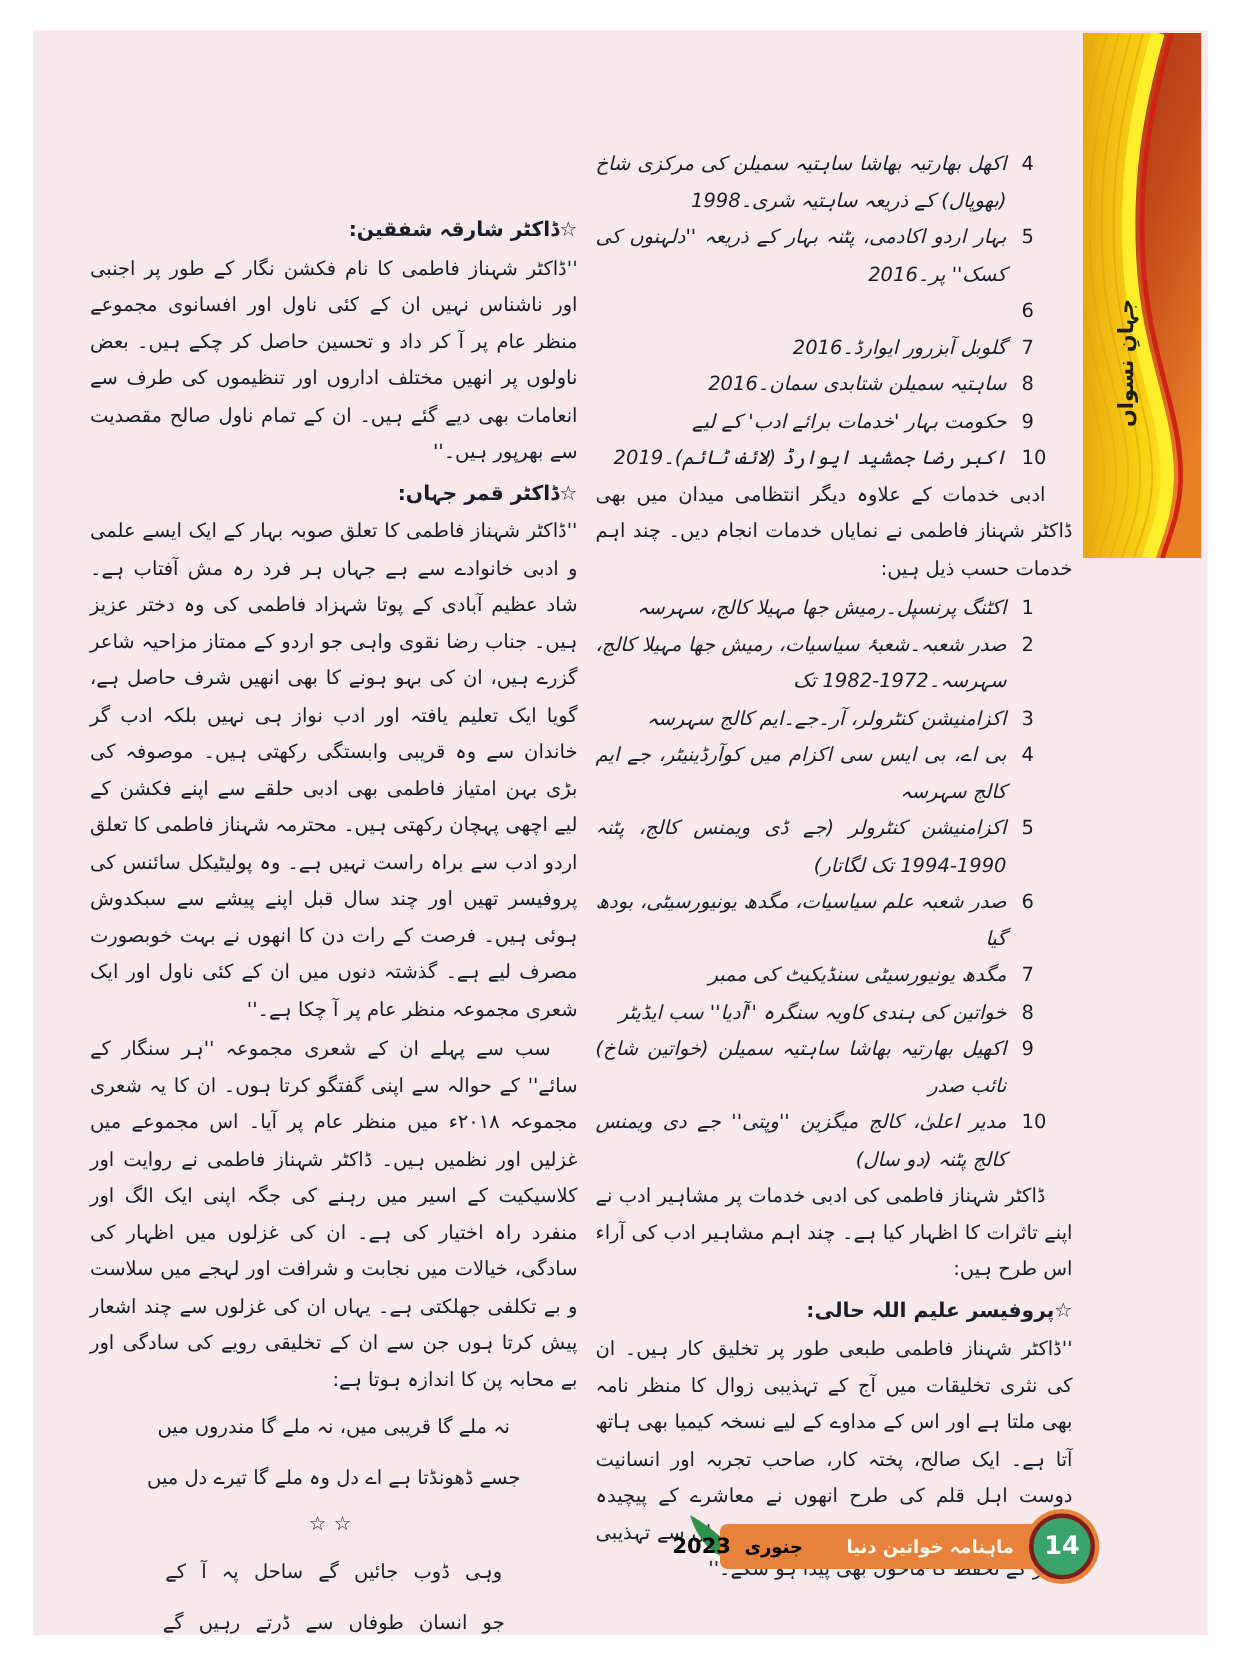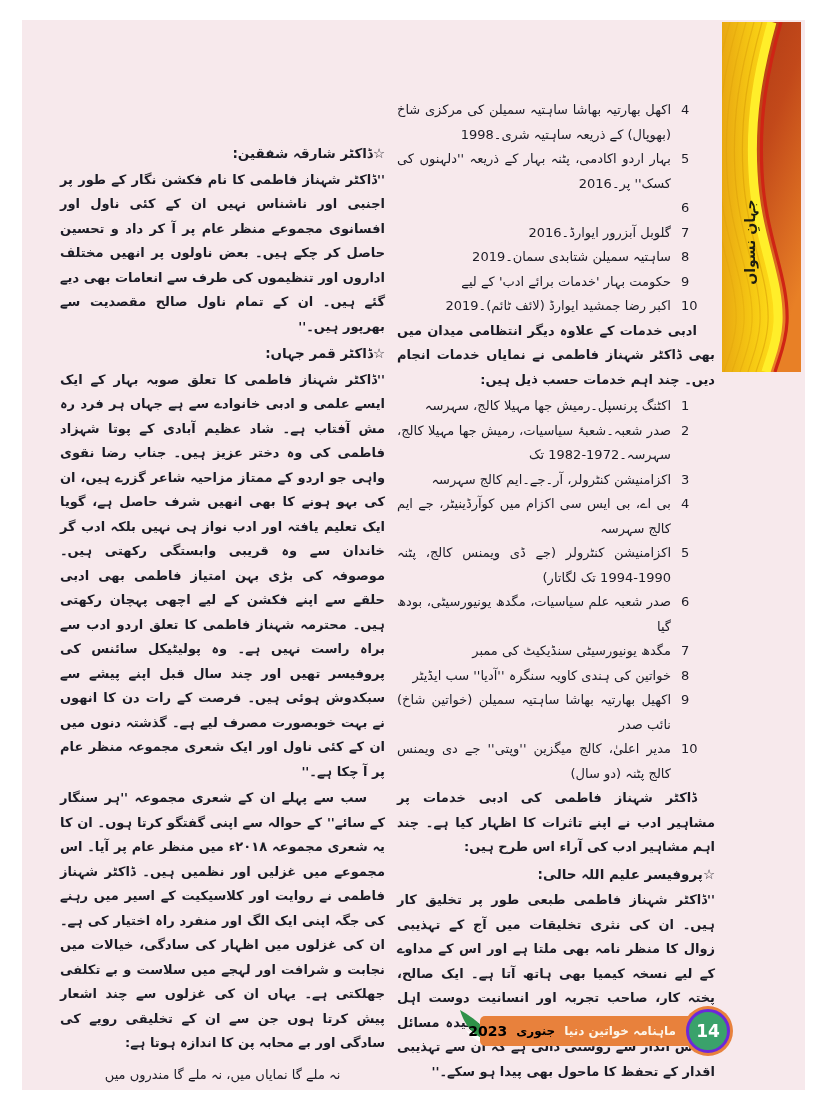--- a/index.html
+++ b/index.html
@@ -9,51 +9,51 @@
   }
   .page{
     position:absolute;left:22px;top:20px;width:783px;height:1070px;
     background:#f7e9ec;overflow:hidden;
   }
   .urdu{direction:rtl;unicode-bidi:embed;color:#1c1c26;}
   
   .col{position:absolute;font-size:13px;line-height:24.5px;}
   .col-right{left:375px;top:78px;width:318px;}
   .col-left{left:38px;top:95px;width:325px;margin-top:24px;}
-  .para{text-align:justify;margin:0 0 2px 0;font-weight:bold;}
+  .para{text-align:justify;margin:0 0 2px 0;}
   .para.indent{text-indent:18px;}
   .heading{font-weight:bold;margin:2px 0;font-size:13.5px;}
   
   .li{display:flex;direction:rtl;margin:0;}
   .li .num{flex:0 0 34px;text-align:left;padding-left:10px;color:#1c1c26;}
-  .li .litext{flex:1;text-align:justify;}
+  .li .litext{flex:1;text-align:justify;font-style:italic;}
   
   .verse{text-align:center;line-height:30px;margin:4px 0;}
   .verse.wide{word-spacing:6px;}
   .sep{text-align:center;letter-spacing:5px;margin:4px 0;color:#1c1c26;}
   
   .sidebar-art{position:absolute;left:700px;top:2px;width:79px;height:350px;}
   .vertical-title{
     position:absolute;left:666px;top:210px;width:132px;height:24px;
     transform:rotate(-90deg);transform-origin:center;
     font-size:14px;font-weight:bold;text-align:center;color:#1d1d10;
   }
   
   .footer-bar{
     position:absolute;left:458px;top:996px;width:240px;height:30px;
     background:#e8813c;border-radius:5px 15px 15px 5px;
     display:flex;direction:rtl;align-items:center;gap:9px;
     padding:0 44px 0 10px;box-sizing:border-box;font-size:12px;
   }
-  .footer-magazine{color:#fdf6ea;font-weight:bold;white-space:nowrap;}
+  .footer-magazine{color:#fdf6ea;font-weight:bold;white-space:nowrap;margin-left:20px;}
   .footer-month{color:#000000;font-weight:bold;white-space:nowrap;}
   .footer-year{color:#000000;font-weight:bold;font-size:14px;white-space:nowrap;direction:ltr;}
   .footer-circle{
     position:absolute;left:664px;top:989px;width:44px;height:44px;border-radius:50%;
-    background:#3aa26b;border:3px solid #6d28d9;box-sizing:border-box;
+    background:#3aa26b;border:3px solid #7f1d1d;box-sizing:border-box;
     box-shadow:0 0 0 3px #e8813c;
     display:flex;align-items:center;justify-content:center;
     color:#ffffff;font-weight:bold;font-size:17px;
   }
   .footer-leaf{position:absolute;left:436px;top:988px;width:36px;height:40px;}
 </style>
 </head>
 <body>
 
 <div class="page">
@@ -97,21 +97,21 @@
     </div>
     <div class="li">
       <span class="num">6</span>
     </div>
     <div class="li">
       <span class="num">7</span>
       <span class="litext">گلوبل آبزرور ایوارڈ۔2016</span>
     </div>
     <div class="li">
       <span class="num">8</span>
-      <span class="litext">ساہتیہ سمیلن شتابدی سمان۔2019</span>
+      <span class="litext">ساہتیہ سمیلن شتابدی سمان۔2016</span>
     </div>
     <div class="li">
       <span class="num">9</span>
       <span class="litext">حکومت بہار 'خدمات برائے ادب' کے لیے</span>
     </div>
     <div class="li">
       <span class="num">10</span>
       <span class="litext">اکبر رضا جمشید ایوارڈ (لائف ٹائم)۔2019</span>
     </div>
 
@@ -163,23 +163,25 @@
     <p class="para">''ڈاکٹر شہناز فاطمی طبعی طور پر تخلیق کار ہیں۔ ان کی نثری تخلیقات میں آج کے تہذیبی زوال کا منظر نامہ بھی ملتا ہے اور اس کے مداوے کے لیے نسخہ کیمیا بھی ہاتھ آتا ہے۔ ایک صالح، پختہ کار، صاحب تجربہ اور انسانیت دوست اہل قلم کی طرح انھوں نے معاشرے کے پیچیدہ مسائل پر اس انداز سے روشنی ڈالی ہے کہ ان سے تہذیبی اقدار کے تحفظ کا ماحول بھی پیدا ہو سکے۔''</p>
   </div>
 
   <div class="col col-left urdu">
     <div class="heading">☆ڈاکٹر شارقہ شفقین:</div>
     <p class="para">''ڈاکٹر شہناز فاطمی کا نام فکشن نگار کے طور پر اجنبی اور ناشناس نہیں ان کے کئی ناول اور افسانوی مجموعے منظر عام پر آ کر داد و تحسین حاصل کر چکے ہیں۔ بعض ناولوں پر انھیں مختلف اداروں اور تنظیموں کی طرف سے انعامات بھی دیے گئے ہیں۔ ان کے تمام ناول صالح مقصدیت سے بھرپور ہیں۔''</p>
     <div class="heading">☆ڈاکٹر قمر جہاں:</div>
     <p class="para">''ڈاکٹر شہناز فاطمی کا تعلق صوبہ بہار کے ایک ایسے علمی و ادبی خانوادے سے ہے جہاں ہر فرد رہ مش آفتاب ہے۔ شاد عظیم آبادی کے پوتا شہزاد فاطمی کی وہ دختر عزیز ہیں۔ جناب رضا نقوی واہی جو اردو کے ممتاز مزاحیہ شاعر گزرے ہیں، ان کی بہو ہونے کا بھی انھیں شرف حاصل ہے، گویا ایک تعلیم یافتہ اور ادب نواز ہی نہیں بلکہ ادب گر خاندان سے وہ قریبی وابستگی رکھتی ہیں۔ موصوفہ کی بڑی بہن امتیاز فاطمی بھی ادبی حلقے سے اپنے فکشن کے لیے اچھی پہچان رکھتی ہیں۔ محترمہ شہناز فاطمی کا تعلق اردو ادب سے براہ راست نہیں ہے۔ وہ پولیٹیکل سائنس کی پروفیسر تھیں اور چند سال قبل اپنے پیشے سے سبکدوش ہوئی ہیں۔ فرصت کے رات دن کا انھوں نے بہت خوبصورت مصرف لیے ہے۔ گذشتہ دنوں میں ان کے کئی ناول اور ایک شعری مجموعہ منظر عام پر آ چکا ہے۔''</p>
     <p class="para indent">سب سے پہلے ان کے شعری مجموعہ ''ہر سنگار کے سائے'' کے حوالہ سے اپنی گفتگو کرتا ہوں۔ ان کا یہ شعری مجموعہ ۲۰۱۸ء میں منظر عام پر آیا۔ اس مجموعے میں غزلیں اور نظمیں ہیں۔ ڈاکٹر شہناز فاطمی نے روایت اور کلاسیکیت کے اسیر میں رہنے کی جگہ اپنی ایک الگ اور منفرد راہ اختیار کی ہے۔ ان کی غزلوں میں اظہار کی سادگی، خیالات میں نجابت و شرافت اور لہجے میں سلاست و بے تکلفی جھلکتی ہے۔ یہاں ان کی غزلوں سے چند اشعار پیش کرتا ہوں جن سے ان کے تخلیقی رویے کی سادگی اور بے محابہ پن کا اندازہ ہوتا ہے:</p>
 
-    <div class="verse">نہ ملے گا نمایاں میں، نہ ملے گا مندروں میں</div>
+    <div class="verse">نہ ملے گا قریبی میں، نہ ملے گا مندروں میں</div>
     <div class="verse">جسے ڈھونڈتا ہے اے دل وہ ملے گا تیرے دل میں</div>
     <div class="sep">☆☆</div>
+    <div class="verse wide">وہی ڈوب جائیں گے ساحل پہ آ کے</div>
+    <div class="verse wide">جو انسان طوفاں سے ڈرتے رہیں گے</div>
     <div class="sep">☆☆</div>
   </div>
 
   <div class="footer-leaf">
     <svg width="36" height="40" viewBox="0 0 36 40" xmlns="http://www.w3.org/2000/svg">
       <path d="M34,36 C16,30 6,16 2,2 C16,10 28,20 35,32 Z" fill="#2f9249"></path>
       <path d="M34,38 C22,35 12,29 8,22 C18,27 28,32 35,36 Z" fill="#ffffff"></path>
     </svg>
   </div>
   <div class="footer-bar urdu">

